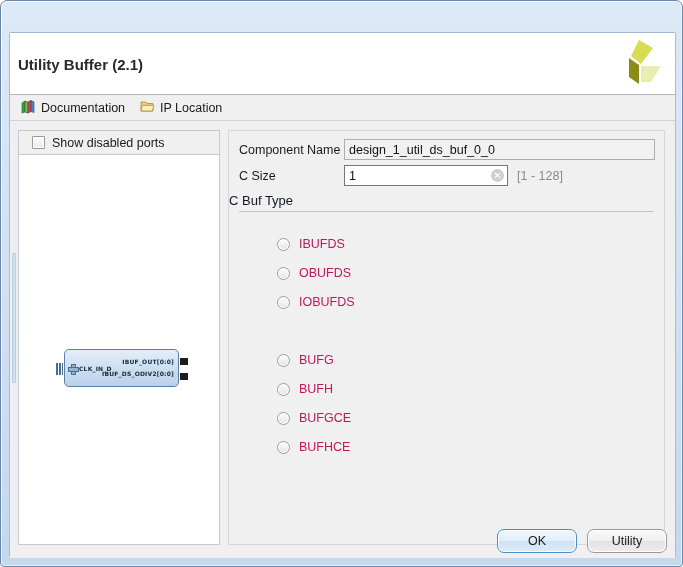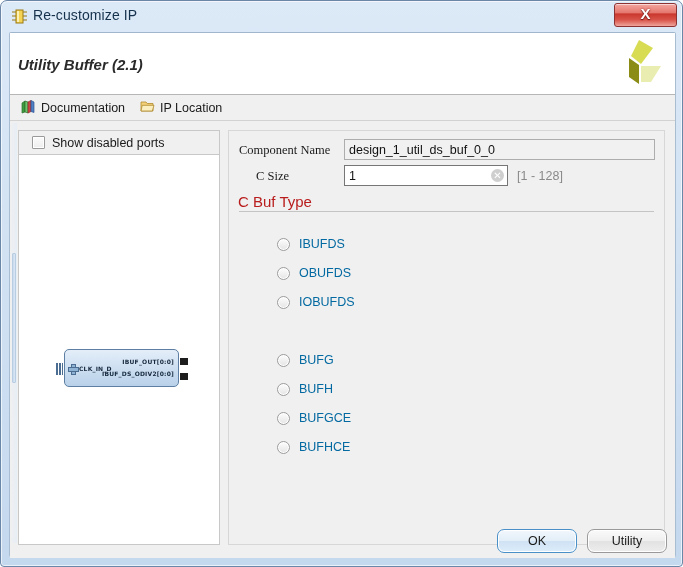--- a/index.html
+++ b/index.html
@@ -73,21 +73,20 @@
     position: absolute; left: 0; top: 0;
     width: 665px; height: 62px;
     background: #ffffff;
     border-bottom: 1px solid #b6b6b6;
   }
   #banner-title {
     position: absolute; left: 8px; top: 23px;
     font-size: 15px; font-weight: bold;
     color: #2a2a2a;
     white-space: nowrap;
-    font-style: italic;
   }
   #xilinx-logo {
     position: absolute; right: 10px; top: 5px;
     width: 56px; height: 53px;
   }
 
   
   #toolbar {
     position: absolute; left: 0; top: 62px;
     width: 665px; height: 26px;
@@ -211,24 +210,23 @@
   #right-panel {
     position: absolute; left: 218px; top: 97px;
     width: 437px; height: 415px;
     background: #f0f0f0;
     border: 1px solid #d7d7d7;
   }
   .fld-label {
     position: absolute;
     font-size: 12.5px; color: #1a1a1a;
     white-space: nowrap;
-    font-family: Liberation Serif, serif;
   }
   #lbl-compname { left: 10px; top: 12px; }
-  #lbl-csize    { left: 10px; top: 38px; margin-left: 17px; }
+  #lbl-csize    { left: 10px; top: 38px; }
 
   #inp-compname {
     position: absolute; left: 115px; top: 8px;
     width: 311px; height: 21px;
     background: #f1f1f1;
     border: 1px solid #adadad;
     font-size: 12.5px; color: #111111;
     padding: 0 4px;
     font-family: "Liberation Sans", sans-serif;
     outline: none;
@@ -259,22 +257,22 @@
     font-family: "Liberation Sans", sans-serif;
     cursor: pointer;
   }
   #csize-range {
     position: absolute; left: 288px; top: 38px;
     font-size: 12.5px; color: #8a8a8a;
     white-space: nowrap;
   }
 
   #sec-buftype {
-    position: absolute; left: 9px; top: 62px;
-    font-size: 15px; color: #b91c1c;
+    position: absolute; left: 0; top: 62px;
+    font-size: 13px; color: #0f172a;
     white-space: nowrap;
   }
   #sec-rule {
     position: absolute; left: 10px; top: 80px;
     width: 415px; height: 1px;
     background: #c4c4c4;
   }
 
   .radio-row {
     position: absolute; left: 48px;
@@ -294,21 +292,21 @@
   }
   .radio.sel { background: linear-gradient(to bottom,#f6f6f6,#dcdcdc); }
   .radio.sel::after {
     content: "";
     position: absolute; left: 2px; top: 2px;
     width: 7px; height: 7px;
     border-radius: 50%;
     background: radial-gradient(circle at 35% 30%, #6ec0ef 0%, #1a7fc4 55%, #0d5f9b 100%);
   }
   .radio-label {
-    font-size: 12.5px; color: #0369a1;
+    font-size: 12.5px; color: #be185d;
     margin-left: 9px;
   }
 
   
   #btn-ok, #btn-cancel {
     position: absolute; top: 528px;
     width: 80px; height: 24px;
     font-size: 12.5px; color: #1a1a1a;
     font-family: "Liberation Sans", sans-serif;
     border-radius: 7px;
@@ -333,40 +331,20 @@
     position: absolute; left: 0; top: 513px;
     width: 665px; height: 12px;
     background: #f0f0f0;
   }
 </style>
 </head>
 <body>
 
 <div id="window">
 
-  <div id="titlebar">
-    <span id="title-icon">
-      <svg width="17" height="17" viewBox="0 0 17 17">
-        <g stroke="#9a7a12" stroke-width="1">
-          <line x1="1" y1="4" x2="5" y2="4"></line>
-          <line x1="1" y1="8" x2="5" y2="8"></line>
-          <line x1="1" y1="12" x2="5" y2="12"></line>
-          <line x1="12" y1="4" x2="16" y2="4"></line>
-          <line x1="12" y1="8" x2="16" y2="8"></line>
-          <line x1="12" y1="12" x2="16" y2="12"></line>
-        </g>
-        <rect x="5" y="2" width="7" height="13" fill="#f5d453" stroke="#9a7a12" stroke-width="1"></rect>
-        <rect x="6" y="3" width="2" height="11" fill="#fdf0b4"></rect>
-      </svg>
-    </span>
-    <span id="title-text">Re-customize IP</span>
-    <div id="close-btn">
-      <span id="close-glyph">X</span>
-    </div>
-  </div>
 
   <div id="client">
 
     <div id="banner">
       <div id="banner-title">Utility Buffer (2.1)</div>
       <span id="xilinx-logo">
         <svg width="56" height="53" viewBox="0 0 56 53">
           <polygon points="30,2 44,10 32,26 22,18" fill="#d7dc52"></polygon>
           <polygon points="20,20 30,27 30,46 20,39" fill="#8a8c16"></polygon>
           <polygon points="32,28 52,28 42,44 32,44" fill="#e9edb0"></polygon>

